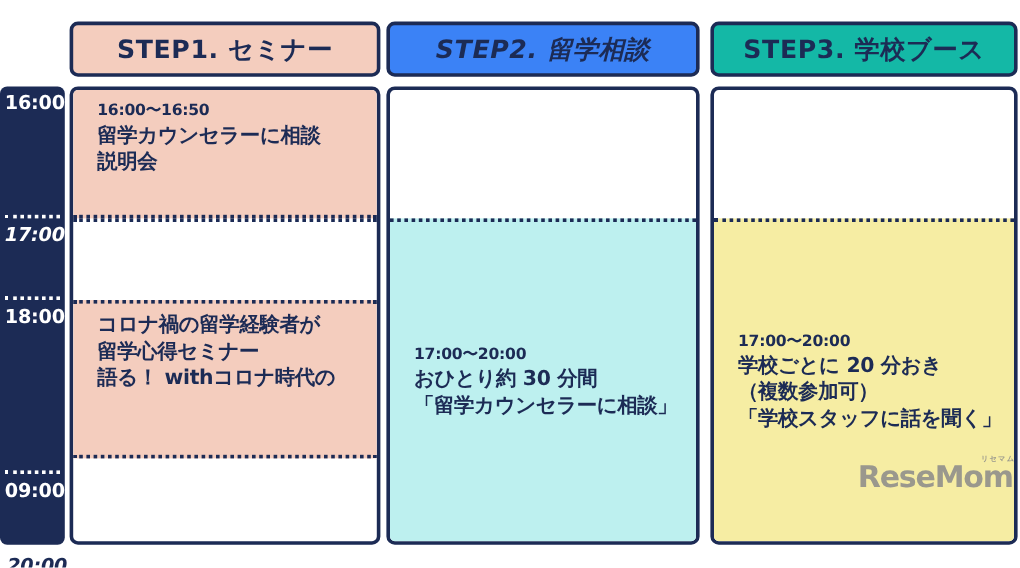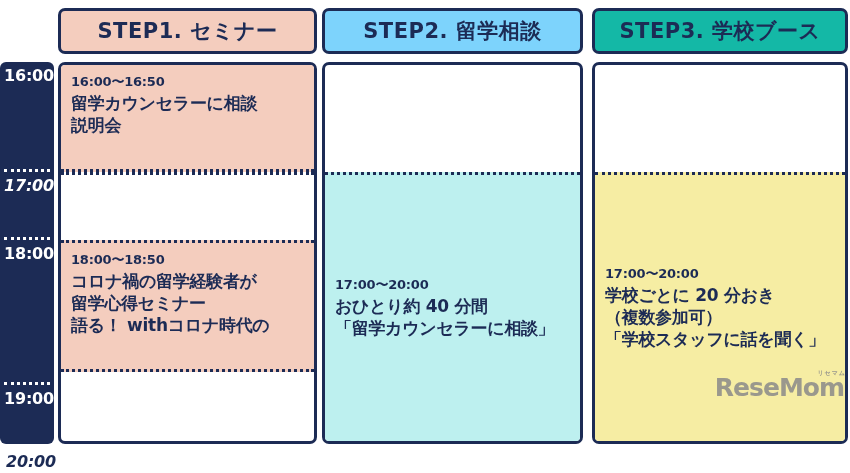--- a/index.html
+++ b/index.html
@@ -4,36 +4,36 @@
 <style>
   html,body{margin:0;padding:0;}
   body{
     width:850px;height:473px;
     background:#ffffff;
     font-family:"DejaVu Sans","Liberation Sans",sans-serif;
     position:relative;
     overflow:hidden;
     color:#1c2b55;
   }
-  #stage{position:absolute;left:0;top:4px;width:850px;height:402px;}
+  #stage{position:absolute;left:0;top:14px;width:850px;height:402px;}
 
   
   .col-header{
     position:absolute;
     top:4px;height:46px;
     border:3px solid #1c2b55;
     border-radius:7px;
     box-sizing:border-box;
     display:flex;align-items:center;justify-content:center;
     font-size:21px;font-weight:700;
     letter-spacing:.5px;
     color:#1c2b55;
   }
   .hdr1{left:58px;width:259px;background:#f4cdbe;}
-  .hdr2{left:322px;width:261px;background:#7dd3fc;}
+  .hdr2{left:322px;width:261px;background:#3b82f6;font-style:italic;}
   .hdr3{left:592px;width:256px;background:#14b8a6;}
 
   
   #time-rail{
     position:absolute;left:0px;top:58px;
     width:54px;height:382px;
     background:#1c2b55;
     border-radius:6px;
     box-sizing:border-box;
   }
@@ -71,21 +71,21 @@
     overflow:hidden;
   }
   .c1{left:58px;width:259px;}
   .c2{left:322px;width:261px;}
   .c3{left:592px;width:256px;}
 
   
   .block{
     position:absolute;left:0;right:0;
     box-sizing:border-box;
-    padding:8px 10px 0 10px;
+    padding:8px 10px 0 20px;
   }
   .block.pink{background:#f4cdbe;}
   .block.cyan{background:#bdf0ef;}
   .block.yellow{background:#f6eda3;}
   .block.edge-bottom{border-bottom:3px dotted #1c2b55;}
   .block.edge-top{border-top:3px dotted #1c2b55;}
 
   
   .b-1600{top:0px;height:107px;}     
   .b-1800{top:175px;height:132px;}   
@@ -152,47 +152,46 @@
     <span>STEP3. 学校ブース</span>
   </div>
 
   <div id="time-rail"></div>
   <div class="time-label tl-16">16:00</div>
   <div class="rail-dot rd-17"></div>
   <div class="time-label tl-17">17:00</div>
   <div class="rail-dot rd-18"></div>
   <div class="time-label tl-18">18:00</div>
   <div class="rail-dot rd-19"></div>
-  <div class="time-label tl-19">19:00</div>
+  <div class="time-label tl-19">09:00</div>
   <div id="time-end">20:00</div>
 
   <div class="column c1">
     <div class="block pink b-1600 edge-bottom">
       <div class="blk-time">16:00〜16:50</div>
       <div class="blk-title">
         <div>留学カウンセラーに相談</div>
         <div>説明会</div>
       </div>
     </div>
     <div class="dotted-line dl-17"></div>
     <div class="block pink b-1800 edge-top edge-bottom">
-      <div class="blk-time">18:00〜18:50</div>
       <div class="blk-title">
         <div>コロナ禍の留学経験者が</div>
         <div>留学心得セミナー</div>
         <div>語る！ withコロナ時代の</div>
       </div>
     </div>
   </div>
 
   <div class="column c2">
     <div class="block cyan b-1700-2000 edge-top centered">
       <div class="blk-time">17:00〜20:00</div>
       <div class="blk-title">
-        <div>おひとり約 40 分間</div>
+        <div>おひとり約 30 分間</div>
         <div>「留学カウンセラーに相談」</div>
       </div>
     </div>
   </div>
 
   <div class="column c3">
     <div class="block yellow b-1700-2000 edge-top centered">
       <div class="blk-time">17:00〜20:00</div>
       <div class="blk-title">
         <div>学校ごとに 20 分おき</div>

